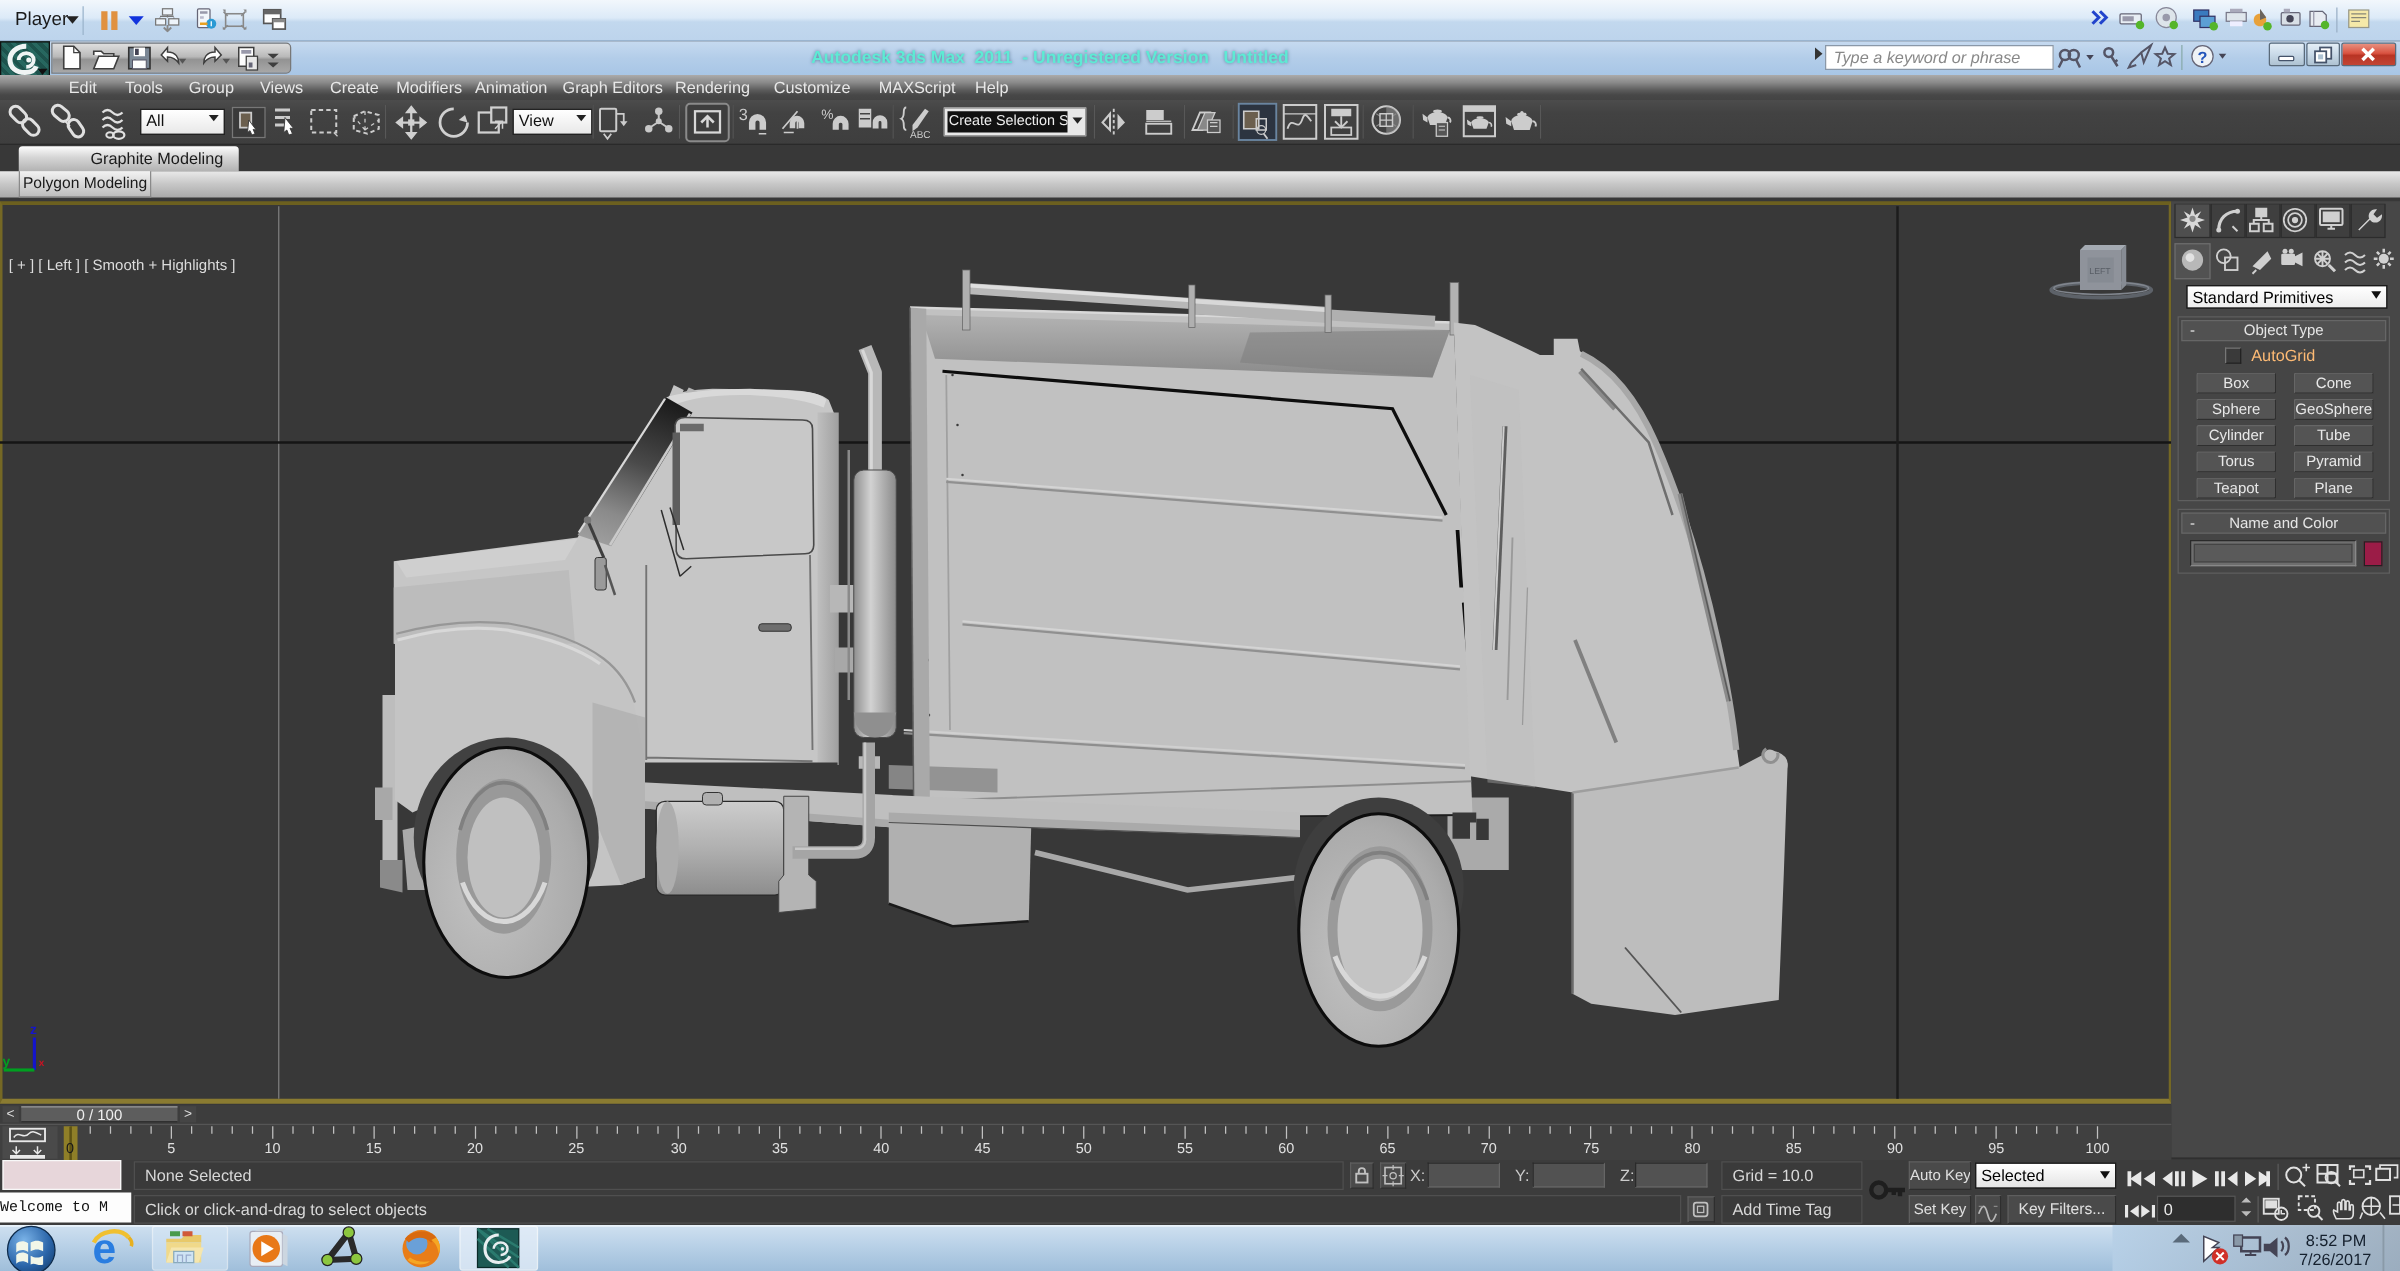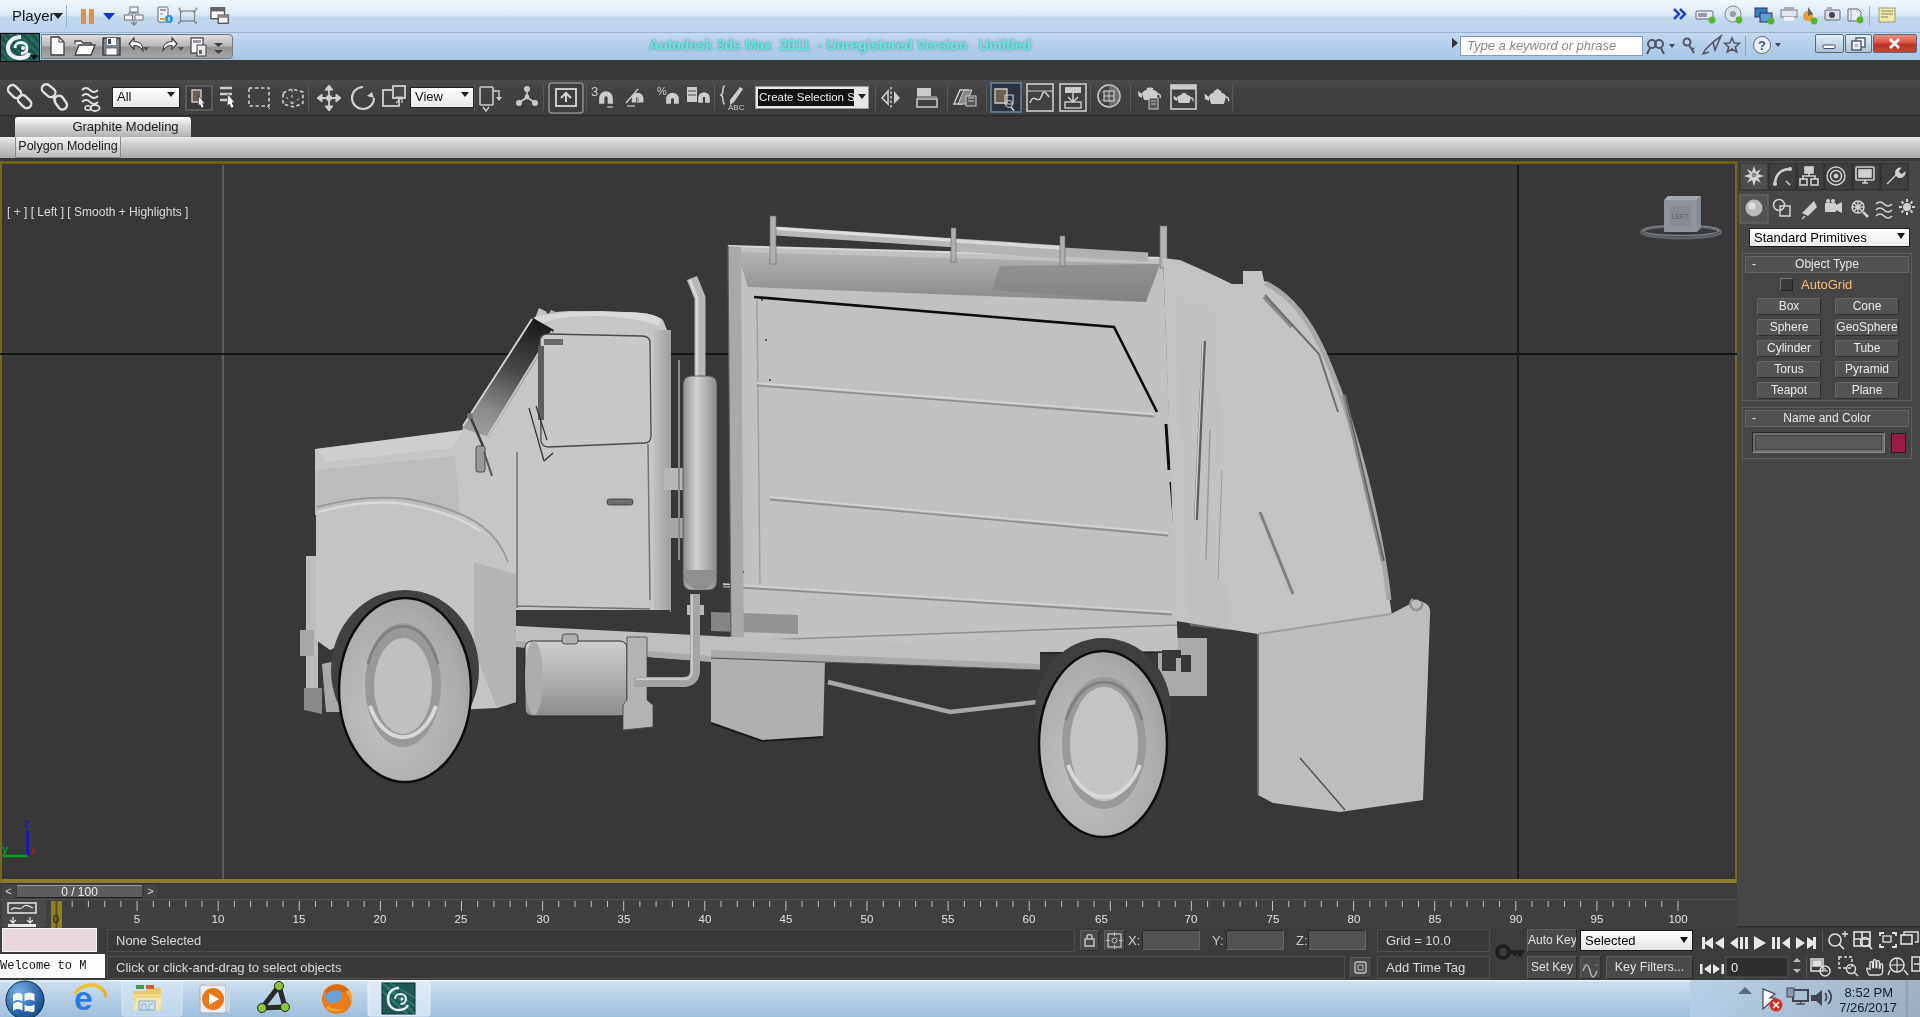--- a/index.html
+++ b/index.html
@@ -166,20 +166,34 @@
         <rect x="7" y="10" width="12" height="3.5" rx="1" fill="#fff" stroke="#45536a" stroke-width="1"></rect>
       </svg></div>
 <div class="winbtn" style="left:1845px;width:27px;background:linear-gradient(#e4eef6,#ccdcea 45%,#aec2d2);"><svg width="25" height="17">
         <rect x="10" y="3" width="9" height="9" fill="#fff" stroke="#45536a" stroke-width="1.4"></rect>
         <rect x="6" y="6" width="9" height="9" fill="#fff" stroke="#45536a" stroke-width="1.4"></rect>
         <rect x="8.5" y="8.5" width="4" height="4" fill="#aec2d2"></rect>
       </svg></div>
 <div class="winbtn" style="left:1873px;width:44px;background:linear-gradient(#e89080,#d95240 45%,#b83424 55%,#c24534);"><svg width="42" height="17">
         <path d="M16 4l9 9m0-9-9 9" stroke="#fff" stroke-width="2.8"></path>
       </svg></div>
+<div class="abs" id="menubar">
+ <div class="menuitem" style="left:55px;">Edit</div>
+ <div class="menuitem" style="left:100px;">Tools</div>
+ <div class="menuitem" style="left:151px;">Group</div>
+ <div class="menuitem" style="left:208px;">Views</div>
+ <div class="menuitem" style="left:264px;">Create</div>
+ <div class="menuitem" style="left:317px;">Modifiers</div>
+ <div class="menuitem" style="left:380px;">Animation</div>
+ <div class="menuitem" style="left:450px;">Graph Editors</div>
+ <div class="menuitem" style="left:540px;">Rendering</div>
+ <div class="menuitem" style="left:619px;">Customize</div>
+ <div class="menuitem" style="left:703px;">MAXScript</div>
+ <div class="menuitem" style="left:780px;">Help</div>
+</div>
 <div class="abs" id="toolbar">
 <svg width="1240" height="36" viewBox="0 0 1240 36" style="position:absolute;left:0;top:0;">
  <g stroke="#e0e0e0" fill="none" stroke-width="2.4">
   <rect x="-4.5" y="-8" width="9" height="15" rx="4.5" transform="translate(15,12) rotate(-45)"></rect>
           <rect x="-4.5" y="-8" width="9" height="15" rx="4.5" transform="translate(25,22) rotate(-45)"></rect>
   <rect x="-4.5" y="-8" width="9" height="15" rx="4.5" transform="translate(49,11) rotate(-50)"></rect>
           <rect x="-4.5" y="-8" width="9" height="15" rx="4.5" transform="translate(61,23) rotate(-35)"></rect>
           <path d="M52 17l4 4" stroke-width="1.4"></path>
   <path d="M82 10q4-4 8 0t8 0m-16 6q4-4 8 0t8 0m-16 6q4-4 8 0t8 0" stroke-width="1.8"></path>
           <ellipse cx="95" cy="28" rx="4.5" ry="3" stroke-width="1.8"></ellipse>
@@ -770,21 +784,21 @@
         <div style="position:absolute;left:284px;top:0;width:30px;text-align:center;">15</div>
         <div style="position:absolute;left:365px;top:0;width:30px;text-align:center;">20</div>
         <div style="position:absolute;left:446px;top:0;width:30px;text-align:center;">25</div>
         <div style="position:absolute;left:528px;top:0;width:30px;text-align:center;">30</div>
         <div style="position:absolute;left:609px;top:0;width:30px;text-align:center;">35</div>
         <div style="position:absolute;left:690px;top:0;width:30px;text-align:center;">40</div>
         <div style="position:absolute;left:771px;top:0;width:30px;text-align:center;">45</div>
         <div style="position:absolute;left:852px;top:0;width:30px;text-align:center;">50</div>
         <div style="position:absolute;left:933px;top:0;width:30px;text-align:center;">55</div>
         <div style="position:absolute;left:1014px;top:0;width:30px;text-align:center;">60</div>
-        <div style="position:absolute;left:1095px;top:0;width:30px;text-align:left;">65</div>
+        <div style="position:absolute;left:1095px;top:0;width:30px;text-align:center;">65</div>
         <div style="position:absolute;left:1176px;top:0;width:30px;text-align:center;">70</div>
         <div style="position:absolute;left:1258px;top:0;width:30px;text-align:center;">75</div>
         <div style="position:absolute;left:1339px;top:0;width:30px;text-align:center;">80</div>
         <div style="position:absolute;left:1420px;top:0;width:30px;text-align:center;">85</div>
         <div style="position:absolute;left:1501px;top:0;width:30px;text-align:center;">90</div>
         <div style="position:absolute;left:1582px;top:0;width:30px;text-align:center;">95</div>
         <div style="position:absolute;left:1663px;top:0;width:30px;text-align:center;">100</div>
       </div>
 </div>
 <div class="abs" id="statusarea">

